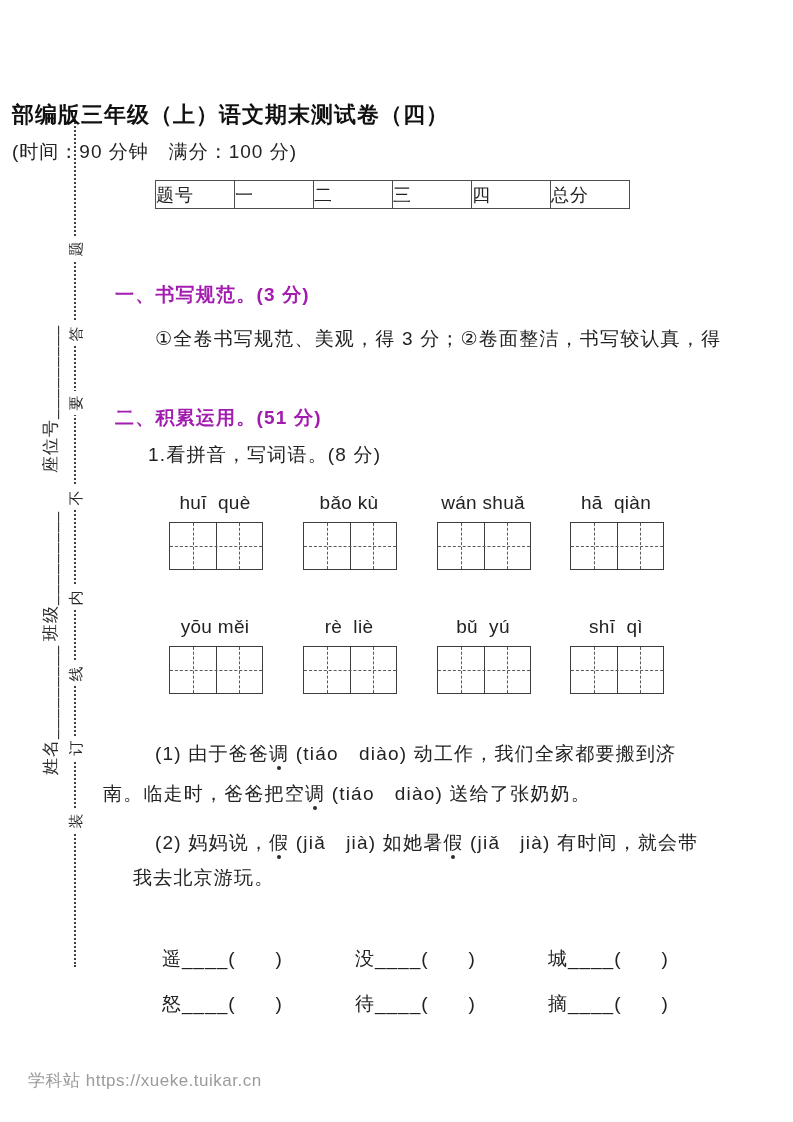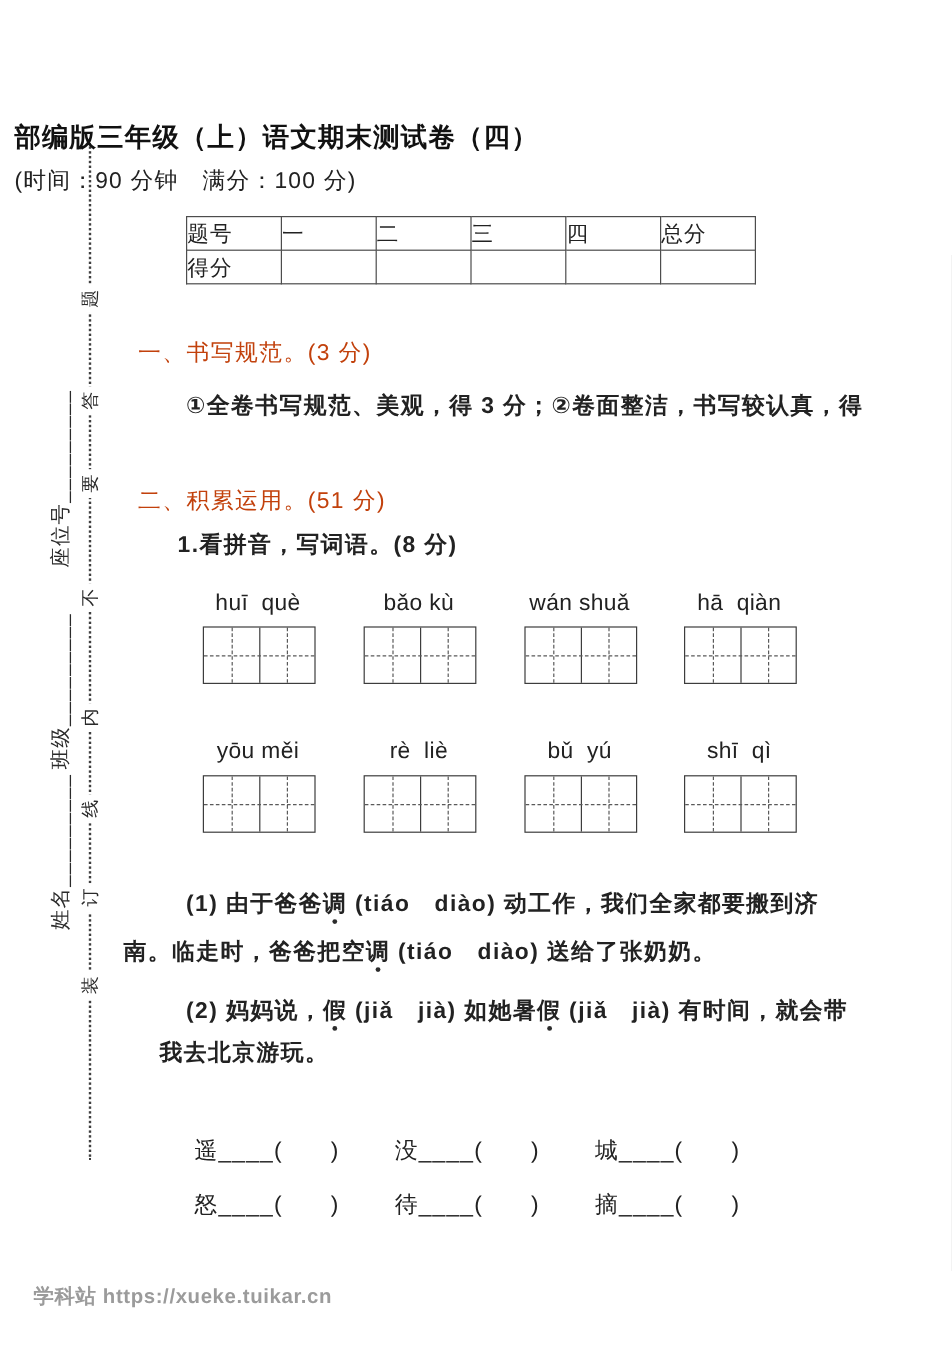--- a/index.html
+++ b/index.html
@@ -2,22 +2,22 @@
 <html lang="zh"><head>
 <meta charset="utf-8">
 <style>
   html,body { margin:0; padding:0; background:#e8e8e8; }
   .page {
     position:relative; width:793px; height:1122px; margin:0 auto;
     background:#ffffff; overflow:hidden;
     font-family:"Liberation Sans","DejaVu Sans",sans-serif;
     color:#222222;
   }
-  .txt { position:absolute; font-size:19px; letter-spacing:1.2px; white-space:pre; line-height:22px;font-weight:bold; }
-  .heading { font-weight:normal; color:#c2410c; }
+  .txt { position:absolute; font-size:19px; letter-spacing:1.2px; white-space:pre; line-height:22px; }
+  .heading { font-weight:bold; color:#a21caf; }
   .center { left:12px; width:100%; text-align:left; letter-spacing:1px; }
   .title { top:104px; font-size:22px; font-weight:bold; color:#111; }
   .subtitle { top:141px; font-size:19px; font-weight:normal; }
 
   
   table.score-table { position:absolute; top:180px; left:155px; border-collapse:collapse; }
   table.score-table td {
     width:78px; height:27px; border:1.7px solid #4d4d4d;
     font-size:18px; padding:0; letter-spacing:1px;
   }
@@ -35,21 +35,21 @@
 
   
   .dotchar { position:relative; }
   .dotchar::after {
     content:""; position:absolute; left:50%; bottom:-6px;
     width:4px; height:4px; border-radius:50%; background:#2c2c2c;
     transform:translateX(-50%);
   }
 
   
-  .q3row { position:absolute; left:162px; display:flex; gap:46px; font-size:19px; white-space:pre; letter-spacing:1px; }
+  .q3row { position:absolute; left:162px; display:flex; gap:72px; font-size:19px; white-space:pre; letter-spacing:1px; }
 
   
   .bind-line { position:absolute; left:74px; top:119px; height:848px; width:0; border-left:2.2px dotted #3f3f3f; }
   .bind-char {
     position:absolute; left:64px; width:24px; height:24px; line-height:24px;
     text-align:center; background:#ffffff; font-size:15px; color:#2a2a2a;
     transform:rotate(-90deg);
   }
   .side-label {
     position:absolute; left:50px; white-space:nowrap; font-size:17px;
@@ -83,28 +83,20 @@
 
   <table class="score-table">
     <tbody>
         <tr>
       <td>题号</td>
       <td>一</td>
       <td>二</td>
       <td>三</td>
       <td>四</td>
       <td>总分</td>
-    </tr>
-    <tr>
-      <td>得分</td>
-      <td></td>
-      <td></td>
-      <td></td>
-      <td></td>
-      <td></td>
     </tr>
   </tbody>
     </table>
 
   <div class="txt heading" style="top:284px;left:115px">一、书写规范。(3 分)</div>
   <div class="txt" style="top:328px;left:155px">①全卷书写规范、美观，得 3 分；②卷面整洁，书写较认真，得</div>
 
   <div class="txt heading" style="top:407px;left:115px">二、积累运用。(51 分)</div>
 
   <div class="txt" style="top:444px;left:148px">1.看拼音，写词语。(8 分)</div>

